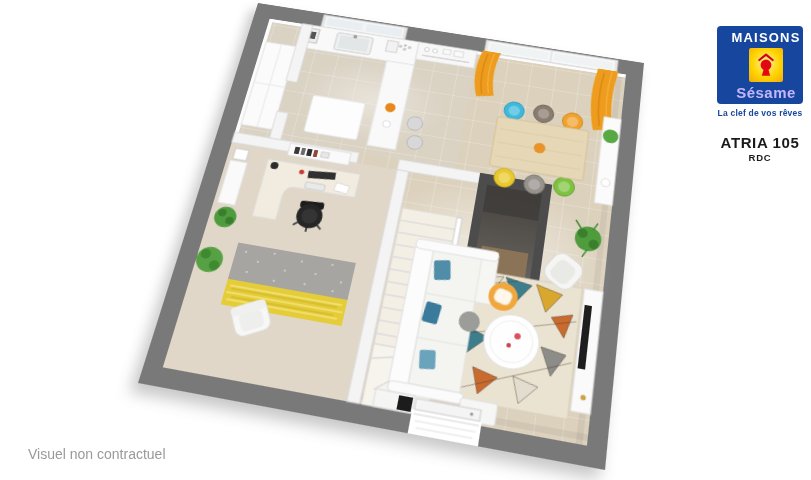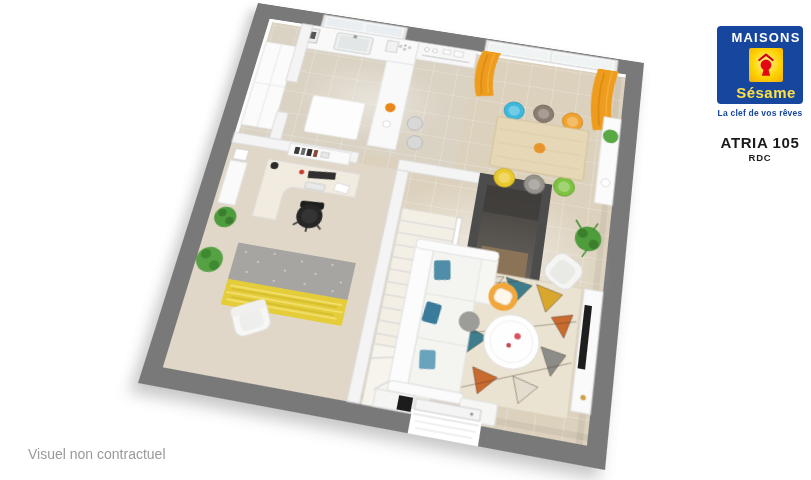--- a/index.html
+++ b/index.html
@@ -19,21 +19,21 @@
 
   
   .brandcol{position:absolute;left:702px;top:26px;width:116px;text-align:center;}
   .logo-box{width:86px;height:78px;margin:0 auto;background:#17469e;border-radius:4px;
             display:flex;flex-direction:column;align-items:center;justify-content:space-between;
             padding:5px 0 4px 12px;box-sizing:border-box;}
   .brand-top{color:#ffffff;font-weight:bold;font-size:13px;letter-spacing:1.2px;line-height:13px;}
   .key-sq{width:34px;height:34px;border-radius:2px;
           background:radial-gradient(circle at 50% 45%, #fff2a0 0%, #ffd400 55%, #f2a90f 100%);
           display:flex;align-items:center;justify-content:center;}
-  .brand-script{color:#fde047;font-weight:bold;font-size:15px;letter-spacing:0.5px;line-height:15px;}
+  .brand-script{color:#c4b5fd;font-weight:bold;font-size:15px;letter-spacing:0.5px;line-height:15px;}
   .tagline{color:#17469e;font-weight:bold;font-size:8.5px;margin-top:4px;letter-spacing:0.2px;}
   .model{color:#1a1a1a;font-weight:bold;font-size:15px;letter-spacing:0.6px;margin-top:16px;}
   .floorlbl{color:#1a1a1a;font-weight:bold;font-size:9.5px;letter-spacing:0.8px;margin-top:1px;}
 
   .disclaimer{position:absolute;left:28px;top:446px;font-size:14px;color:#9a9a9a;}
 </style>
 </head>
 <body>
 
 <svg class="plan3d" viewBox="0 0 430 430">

